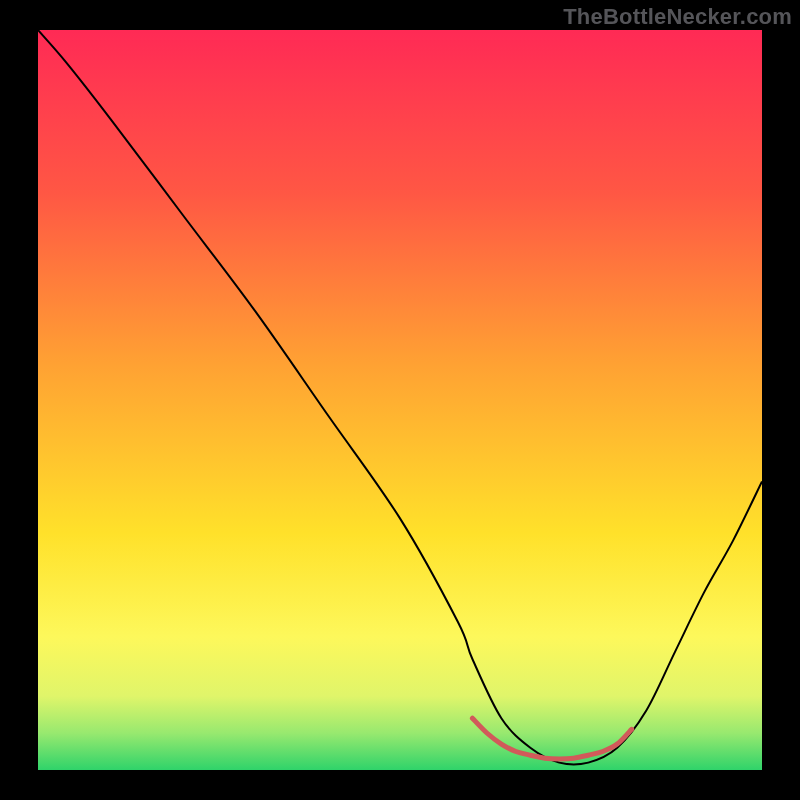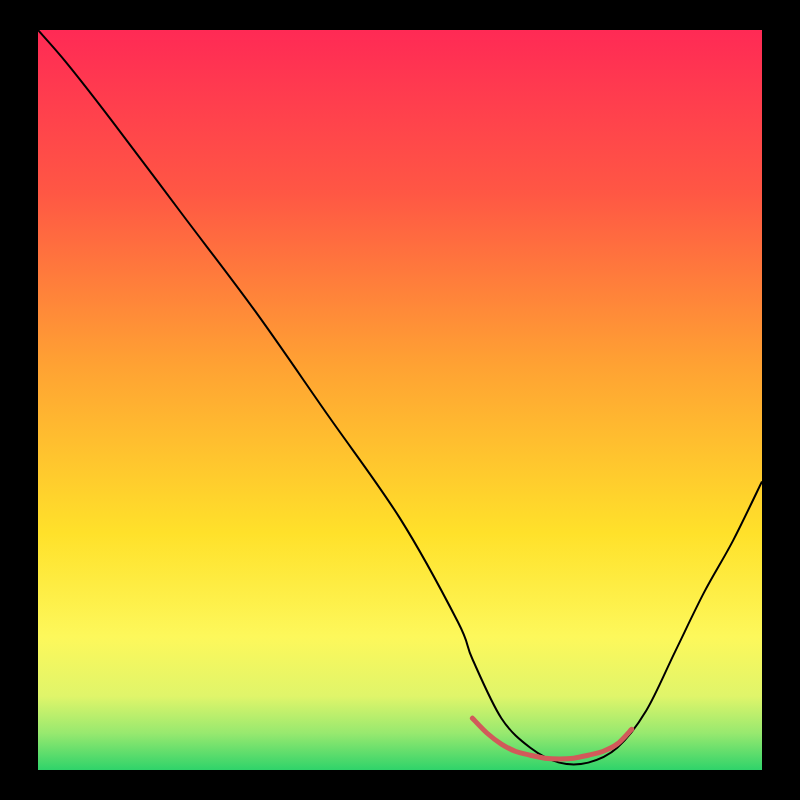--- a/index.html
+++ b/index.html
@@ -36,20 +36,21 @@
   .plot {
     display: block;
     width: 100%;
     height: 100%;
   }
 </style>
 </head>
 <body>
 
 <div class="frame">
+  <div class="watermark">TheBottleNecker.com</div>
   <div class="plot-wrap">
     <svg class="plot" viewBox="0 0 724 740" preserveAspectRatio="none">
       <defs>
         <linearGradient id="bg-grad" x1="0" y1="0" x2="0" y2="1">
             <stop offset="0%" stop-color="#ff2a55"></stop>
             <stop offset="22%" stop-color="#ff5744"></stop>
             <stop offset="45%" stop-color="#ffa133"></stop>
             <stop offset="68%" stop-color="#ffe12a"></stop>
             <stop offset="82%" stop-color="#fdf85b"></stop>
             <stop offset="90%" stop-color="#e0f56a"></stop>

